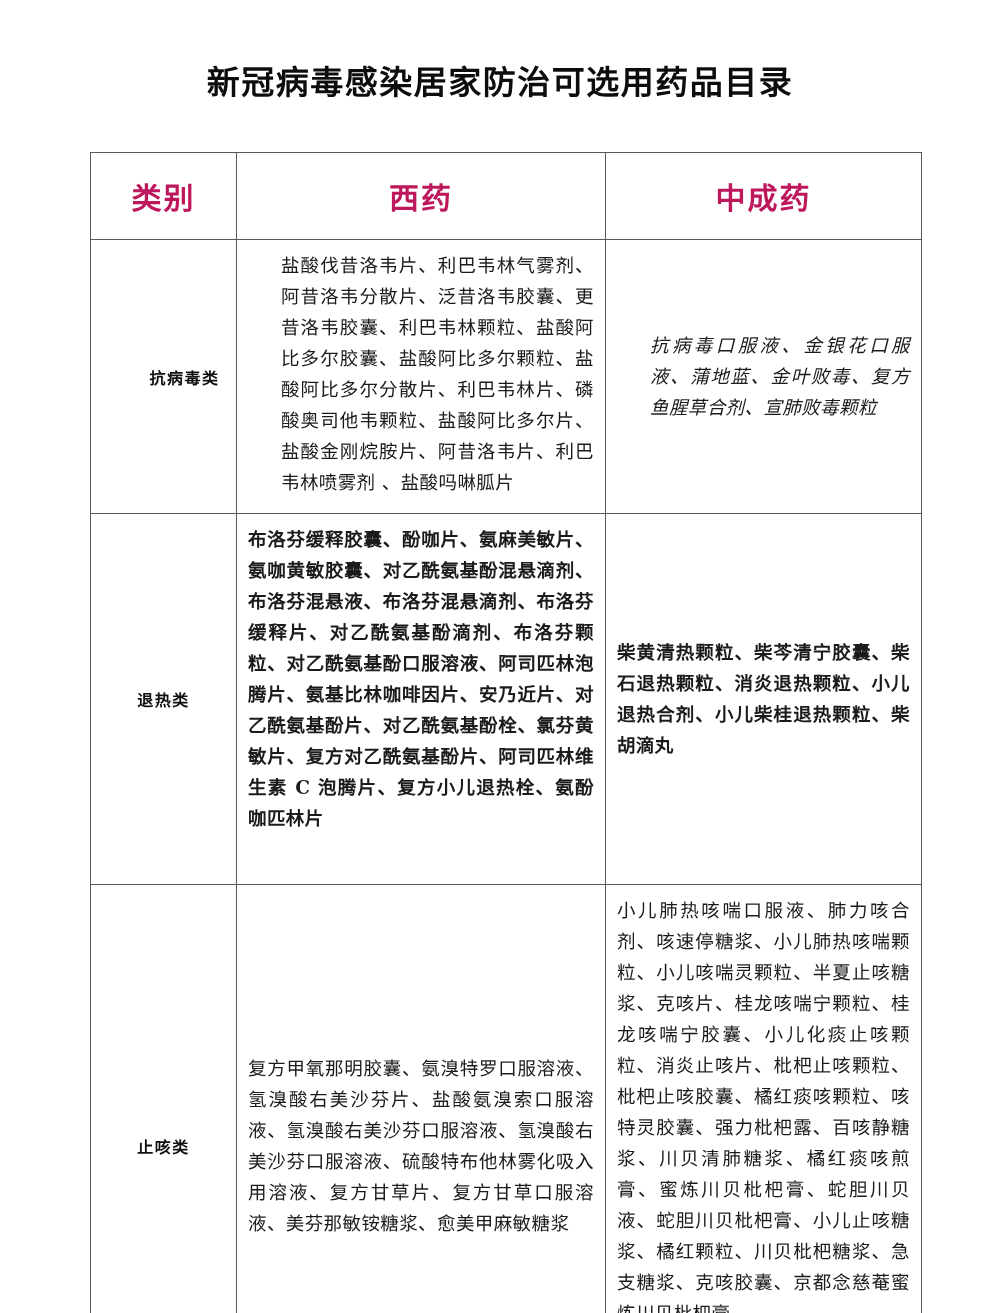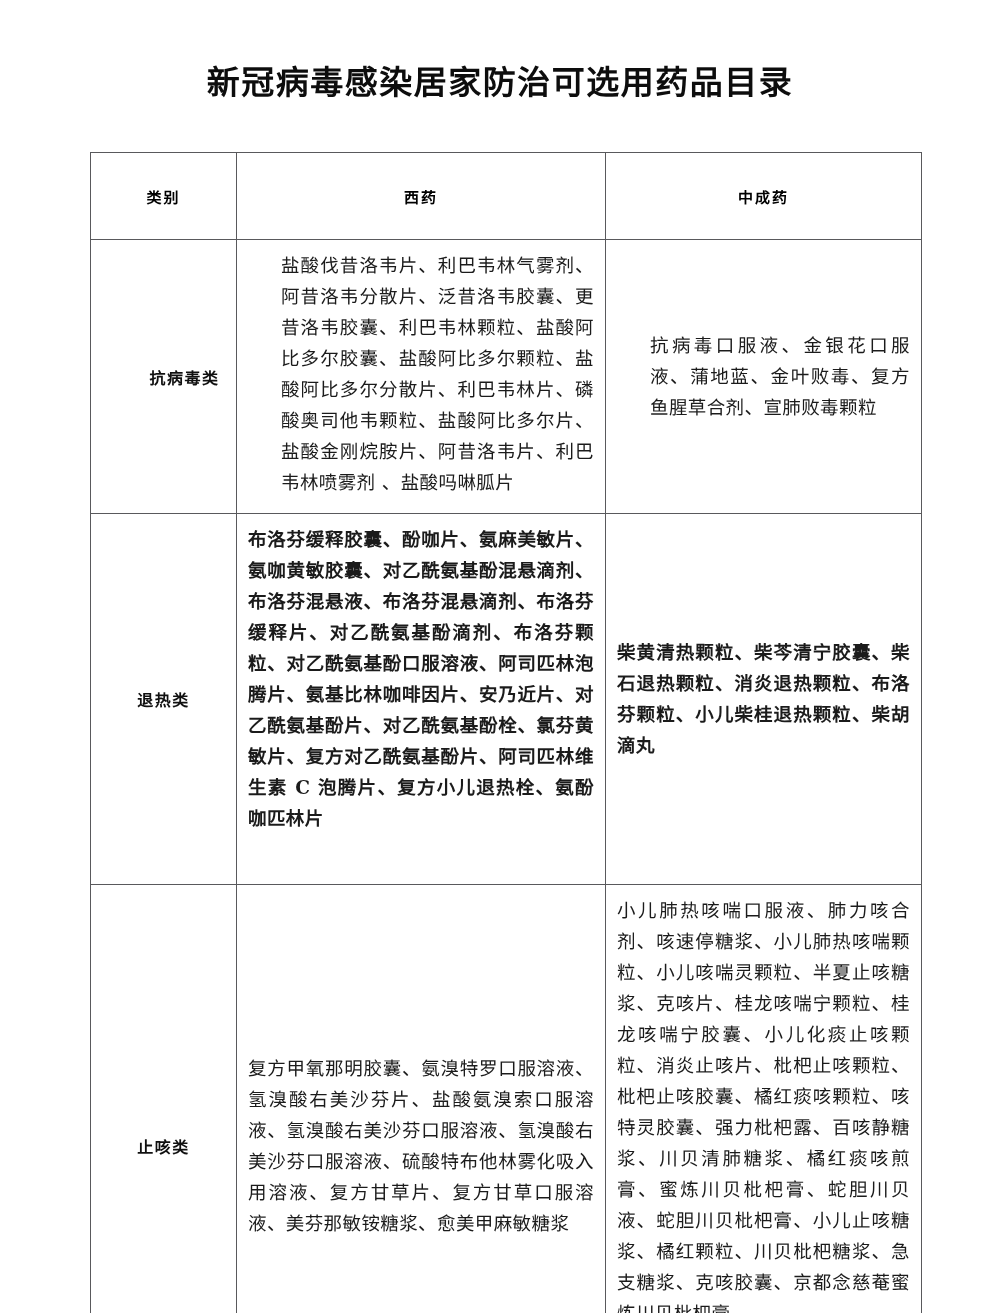--- a/index.html
+++ b/index.html
@@ -66,23 +66,23 @@
     vertical-align: middle;
     background: #ffffff;
   }
 
   
   table.drug-table thead th {
     height: 84px;
     text-align: center;
     font-family: "DejaVu Sans", "Liberation Sans", sans-serif;
     font-weight: 700;
-    font-size: 15px;
+    font-size: 30px;
     letter-spacing: 2px;
-    color: #000000;
+    color: #be185d;
   }
 
   
   td.cat-cell {
     text-align: center;
     font-family: "DejaVu Sans", "Liberation Sans", sans-serif;
     font-weight: 700;
     font-size: 16px;
     letter-spacing: 1.5px;
     color: #101010;
@@ -108,21 +108,21 @@
 
   
   tr.row-antiviral td { height: 253px; padding-left: 44px; }
   tr.row-antipyretic td { height: 350px; font-weight: bold; }
   tr.row-antitussive td { height: 501px; }
 
   tr.row-antiviral td.list-cell { vertical-align: top; }
   tr.row-antipyretic td.list-cell { vertical-align: top; }
   tr.row-antitussive td.list-cell.western { vertical-align: middle; }
   tr.row-antitussive td.list-cell.chinese { vertical-align: top; }
-  tr.row-antiviral td.list-cell.chinese { vertical-align: middle; }
+  tr.row-antiviral td.list-cell.chinese { vertical-align: middle; font-style: italic; }
   tr.row-antipyretic td.list-cell.chinese { vertical-align: middle; }
 </style>
 </head>
 <body>
 
 <div class="page">
 
   <h1 class="doc-title">新冠病毒感染居家防治可选用药品目录</h1>
 
   <div class="drug-table-wrap">
@@ -150,21 +150,21 @@
             <span class="cell-text">抗病毒口服液、金银花口服液、蒲地蓝、金叶败毒、复方鱼腥草合剂、宣肺败毒颗粒</span>
           </td>
         </tr>
 
         <tr class="row-antipyretic">
           <td class="cat-cell">退热类</td>
           <td class="list-cell western">
             <span class="cell-text">布洛芬缓释胶囊、酚咖片、氨麻美敏片、氨咖黄敏胶囊、对乙酰氨基酚混悬滴剂、布洛芬混悬液、布洛芬混悬滴剂、布洛芬缓释片、对乙酰氨基酚滴剂、布洛芬颗粒、对乙酰氨基酚口服溶液、阿司匹林泡腾片、氨基比林咖啡因片、安乃近片、对乙酰氨基酚片、对乙酰氨基酚栓、氯芬黄敏片、复方对乙酰氨基酚片、阿司匹林维生素 C 泡腾片、复方小儿退热栓、氨酚咖匹林片</span>
           </td>
           <td class="list-cell chinese">
-            <span class="cell-text">柴黄清热颗粒、柴芩清宁胶囊、柴石退热颗粒、消炎退热颗粒、布洛芬颗粒、小儿柴桂退热颗粒、柴胡滴丸</span>
+            <span class="cell-text">柴黄清热颗粒、柴芩清宁胶囊、柴石退热颗粒、消炎退热颗粒、小儿退热合剂、小儿柴桂退热颗粒、柴胡滴丸</span>
           </td>
         </tr>
 
         <tr class="row-antitussive">
           <td class="cat-cell">止咳类</td>
           <td class="list-cell western">
             <span class="cell-text">复方甲氧那明胶囊、氨溴特罗口服溶液、氢溴酸右美沙芬片、盐酸氨溴索口服溶液、氢溴酸右美沙芬口服溶液、氢溴酸右美沙芬口服溶液、硫酸特布他林雾化吸入用溶液、复方甘草片、复方甘草口服溶液、美芬那敏铵糖浆、愈美甲麻敏糖浆</span>
           </td>
           <td class="list-cell chinese">
             <span class="cell-text">小儿肺热咳喘口服液、肺力咳合剂、咳速停糖浆、小儿肺热咳喘颗粒、小儿咳喘灵颗粒、半夏止咳糖浆、克咳片、桂龙咳喘宁颗粒、桂龙咳喘宁胶囊、小儿化痰止咳颗粒、消炎止咳片、枇杷止咳颗粒、枇杷止咳胶囊、橘红痰咳颗粒、咳特灵胶囊、强力枇杷露、百咳静糖浆、川贝清肺糖浆、橘红痰咳煎膏、蜜炼川贝枇杷膏、蛇胆川贝液、蛇胆川贝枇杷膏、小儿止咳糖浆、橘红颗粒、川贝枇杷糖浆、急支糖浆、克咳胶囊、京都念慈菴蜜炼川贝枇杷膏</span>

